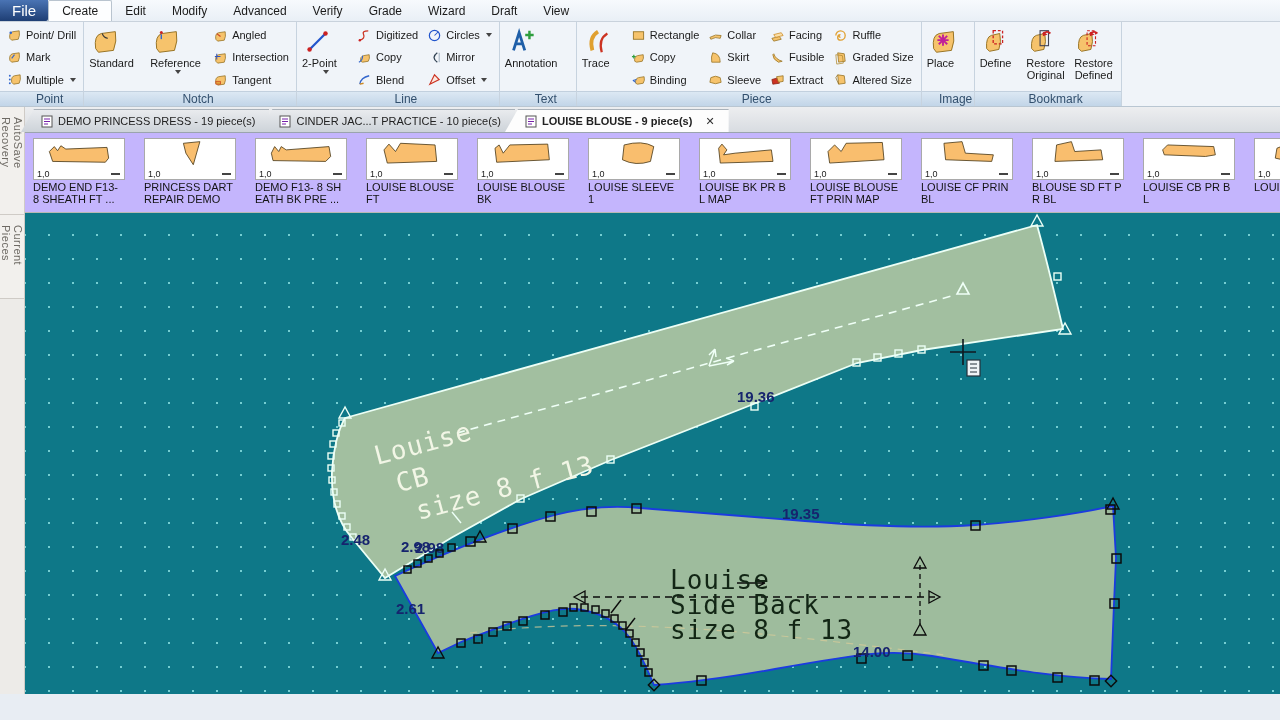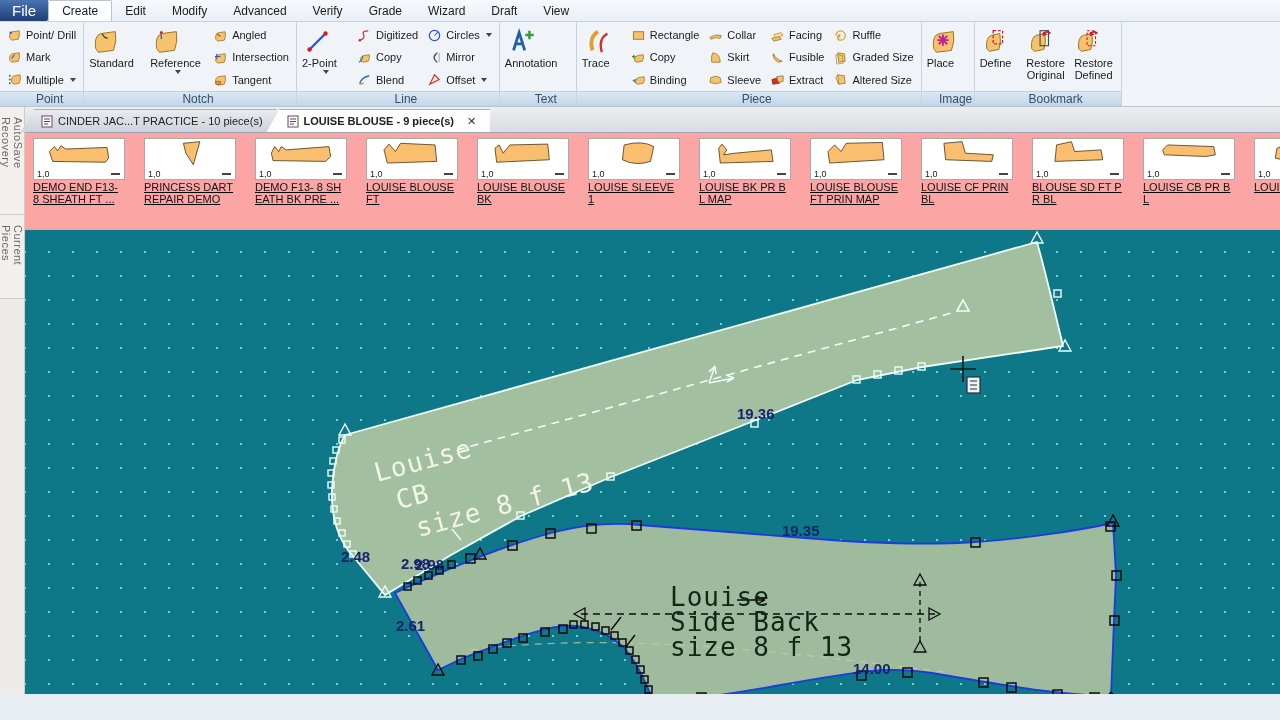--- a/index.html
+++ b/index.html
@@ -29,21 +29,21 @@
   .midrow { display:flex; height:587px; }
   .leftbar { width:25px; background:#EDEBE8; border-right:1px solid #CFCBC6; display:flex; flex-direction:column; }
   .vtab { writing-mode:vertical-rl; font-size:11px; color:#6E6A64; padding:10px 0; text-align:left; border-bottom:1px solid #CFCBC6; background:#F2F0ED; cursor:pointer; letter-spacing:.5px; display:flex; justify-content:center; }
   .rightcol { flex:1; display:flex; flex-direction:column; min-width:0; }
   .tabbar { height:26px; background:linear-gradient(#EDEEF0,#D8DCE1); display:flex; align-items:flex-end; padding-left:6px; border-bottom:1px solid #9AA4AE; }
   .dtab { height:23px; display:flex; align-items:center; gap:5px; font-size:11px; color:#222; background:linear-gradient(#E9EBEE,#CDD3D9); padding:0 14px 0 20px; clip-path:polygon(13px 0,100% 0,100% 100%,0 100%); margin-left:-10px; border-top:1px solid #AAB2BA; cursor:pointer; white-space:nowrap; }
   .dtab.active { background:#FDFDFD; font-weight:bold; z-index:2; }
   .dclose { font-size:11px; font-weight:normal; color:#333; margin-left:8px; cursor:pointer; }
 
   
-  .thumbs { height:97px; background:#fca5a5; display:flex; padding:2px 0 0 8px; border-bottom:1px solid #B9B9B4; overflow:hidden;text-decoration:underline; }
+  .thumbs { height:80px; background:#c4b5fd; display:flex; padding:2px 0 0 8px; border-bottom:1px solid #B9B9B4; overflow:hidden; }
   .thumb { width:111px; flex:none; cursor:pointer; }
   .tbox { width:92px; height:42px; background:#FFFFFF; border:1px solid #A9A9A9; position:relative; margin:3px 0 2px 0; }
   .tshape { position:absolute; top:1px; left:2px; width:86px; height:28px; }
   .tscale { position:absolute; bottom:0; left:3px; font-size:9px; color:#222; }
   .tfold { position:absolute; bottom:4px; right:4px; width:9px; border-top:2px solid #444; }
   .tlabel { font-size:11px; line-height:11.5px; color:#141414; width:90px; word-break:break-all; max-height:23px; overflow:hidden; }
 
   
   .canvas { flex:1; position:relative; background-color:#0E7888;
             background-image:radial-gradient(circle, rgba(150,235,235,.75) 1px, transparent 1.4px);
@@ -374,20 +374,27 @@
         <span>AutoSave Recovery</span>
       </div>
     <div class="vtab" style="height:84px">
         <span>Current Pieces</span>
       </div>
   </div>
 
   <div class="rightcol">
 
     <div class="tabbar">
+      <div class="dtab">
+        <svg width="12" height="13" viewBox="0 0 12 13">
+            <rect x="1" y="1" width="10" height="11" fill="#fff" stroke="#555" stroke-width="1"></rect>
+            <path d="M3,4 h6 M3,6.5 h6 M3,9 h4" stroke="#7722AA" stroke-width="1.2"></path>
+          </svg>
+        <span>DEMO PRINCESS DRESS  -  19 piece(s)</span>
+      </div>
       <div class="dtab">
         <svg width="12" height="13" viewBox="0 0 12 13">
             <rect x="1" y="1" width="10" height="11" fill="#fff" stroke="#555" stroke-width="1"></rect>
             <path d="M3,4 h6 M3,6.5 h6 M3,9 h4" stroke="#7722AA" stroke-width="1.2"></path>
           </svg>
         <span>CINDER JAC...T PRACTICE  -  10 piece(s)</span>
       </div>
       <div class="dtab active">
         <svg width="12" height="13" viewBox="0 0 12 13">
             <rect x="1" y="1" width="10" height="11" fill="#fff" stroke="#555" stroke-width="1"></rect>

